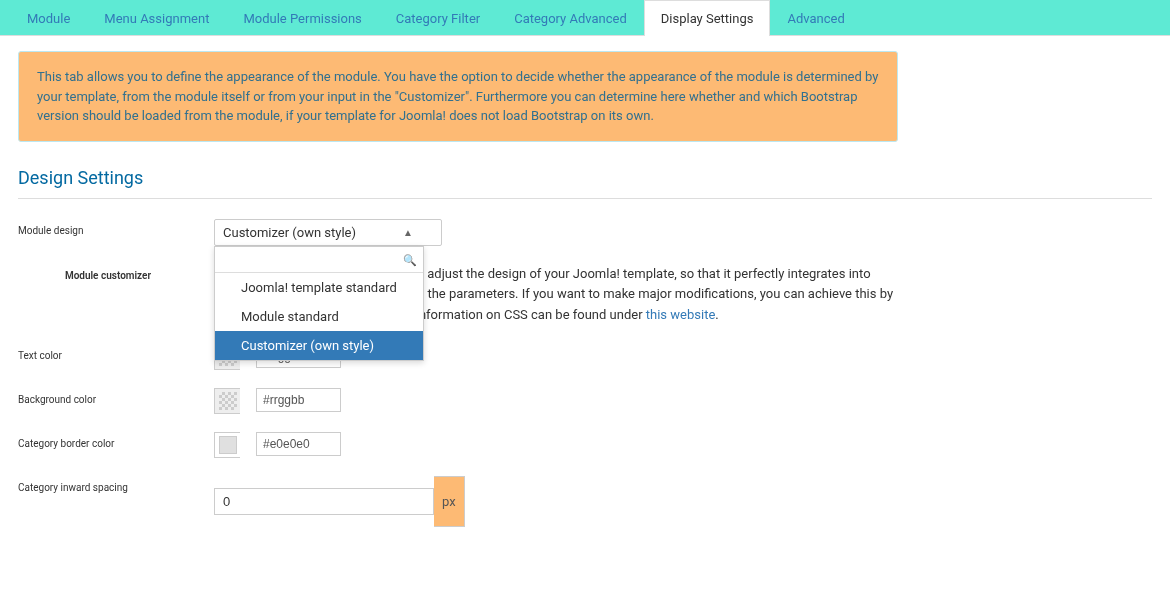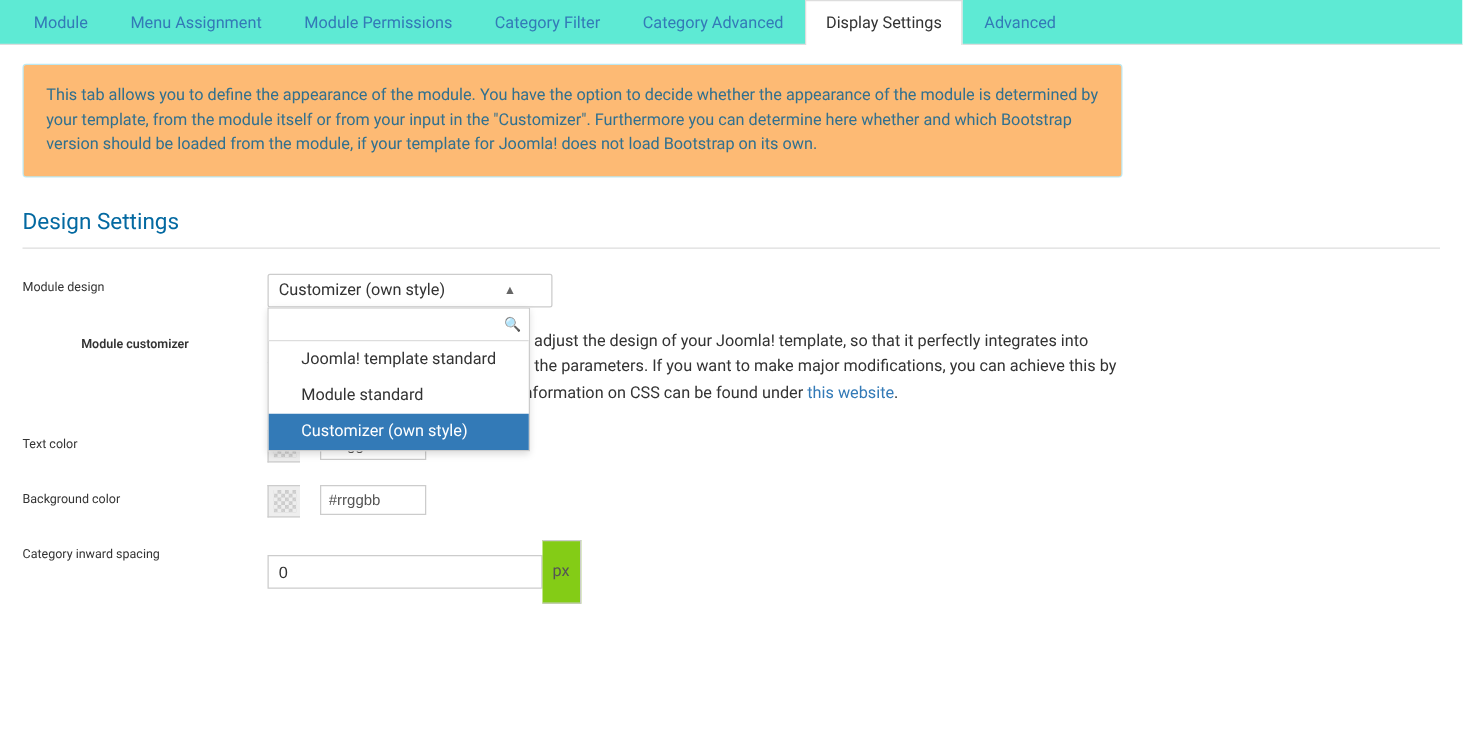--- a/index.html
+++ b/index.html
@@ -191,21 +191,21 @@
       padding: 5px 8px;
       font-size: 13px;
       width: 220px;
       color: #333;
       outline: none;
     }
     .input-addon {
       border: 1px solid #ccc;
       border-left: none;
       padding: 17px 8px;
-      background: #84cc16;
+      background: #fdba74;
       font-size: 13px;
       color: #555;
     }
 
     
     .search-icon-wrap {
       position: relative;
     }
     .search-icon-inside {
       position: absolute;
@@ -284,20 +284,31 @@
     <div class="form-control-wrap">
       <div class="color-input-wrap">
         <div class="color-swatch">
           <div class="checker-pattern"></div>
         </div>
         <input class="color-text-input" type="text" value="#rrggbb" style="">
       </div>
     </div>
   </div>
 
+  <div class="form-row">
+    <div class="form-label">Category border color</div>
+    <div class="form-control-wrap">
+      <div class="color-input-wrap">
+        <div class="color-swatch" style="background:#fff;">
+          <div class="color-swatch-solid" style="background:#e0e0e0; border:1px solid #ccc;"></div>
+        </div>
+        <input class="color-text-input" type="text" value="#e0e0e0" style="">
+      </div>
+    </div>
+  </div>
 
   <div class="form-row">
     <div class="form-label">Category inward spacing</div>
     <div class="form-control-wrap">
       <div class="input-with-addon">
         <input class="text-input" type="text" value="0" style="">
         <span class="input-addon">px</span>
       </div>
     </div>
   </div>

